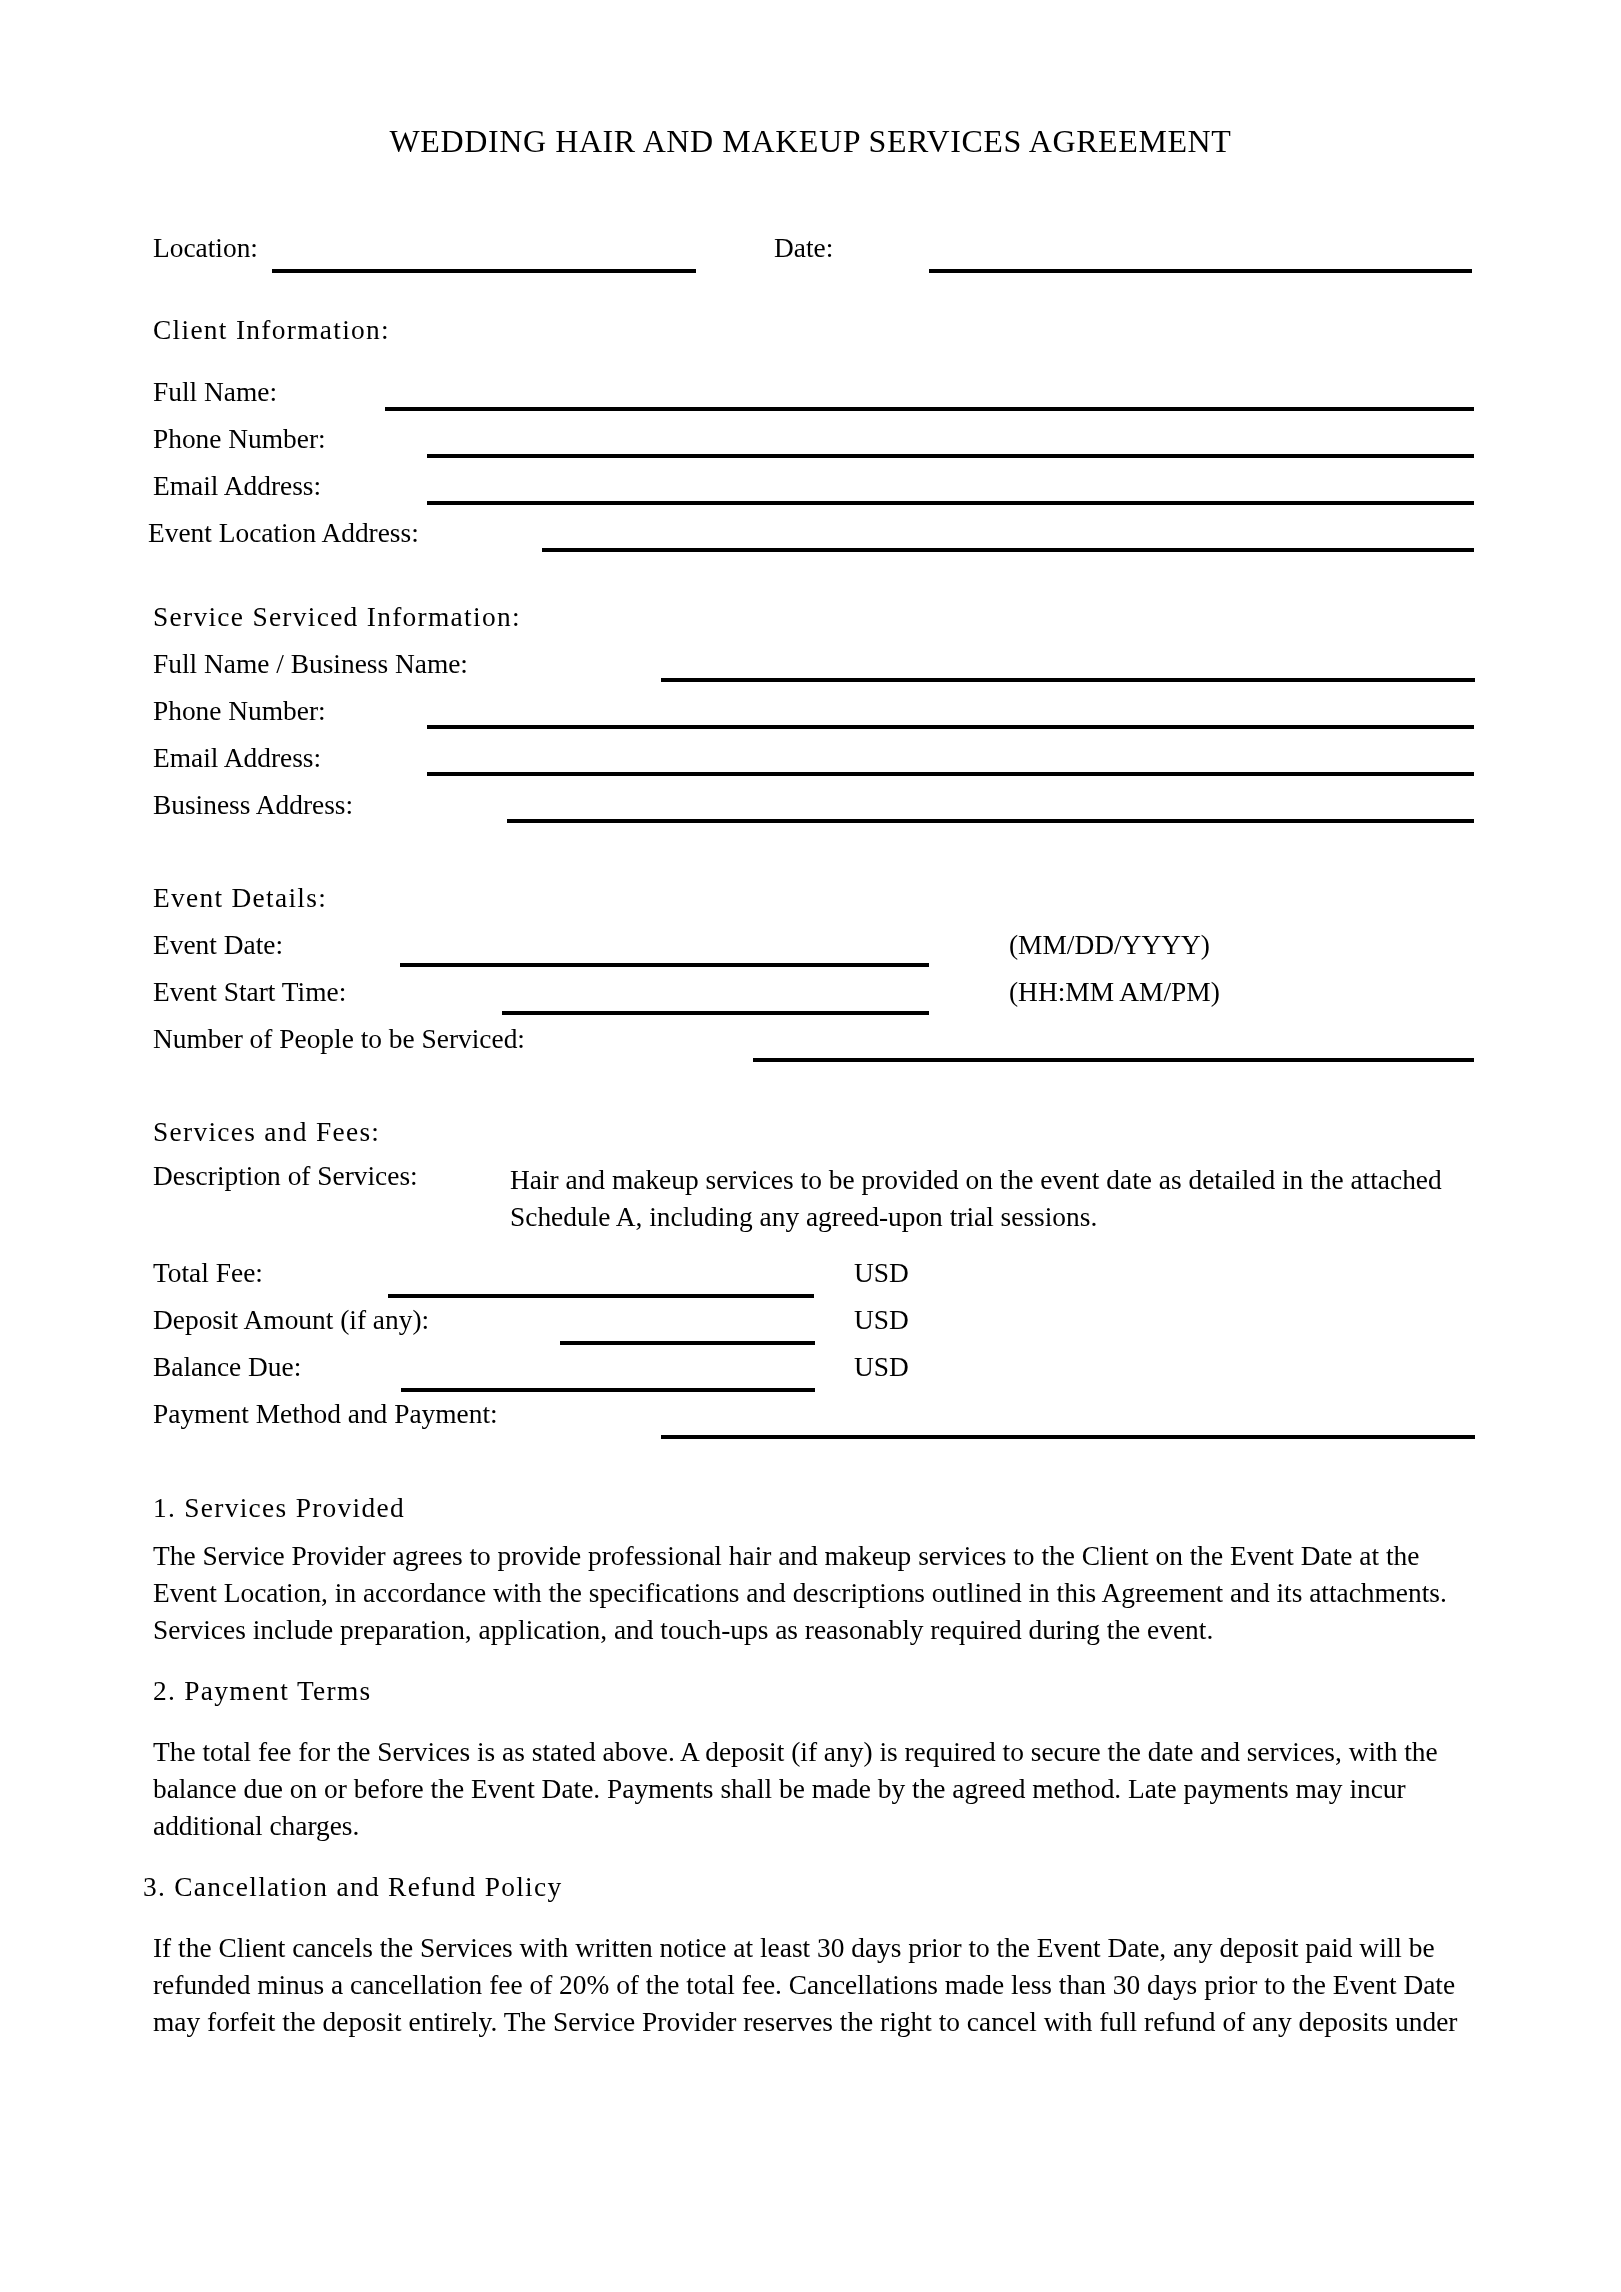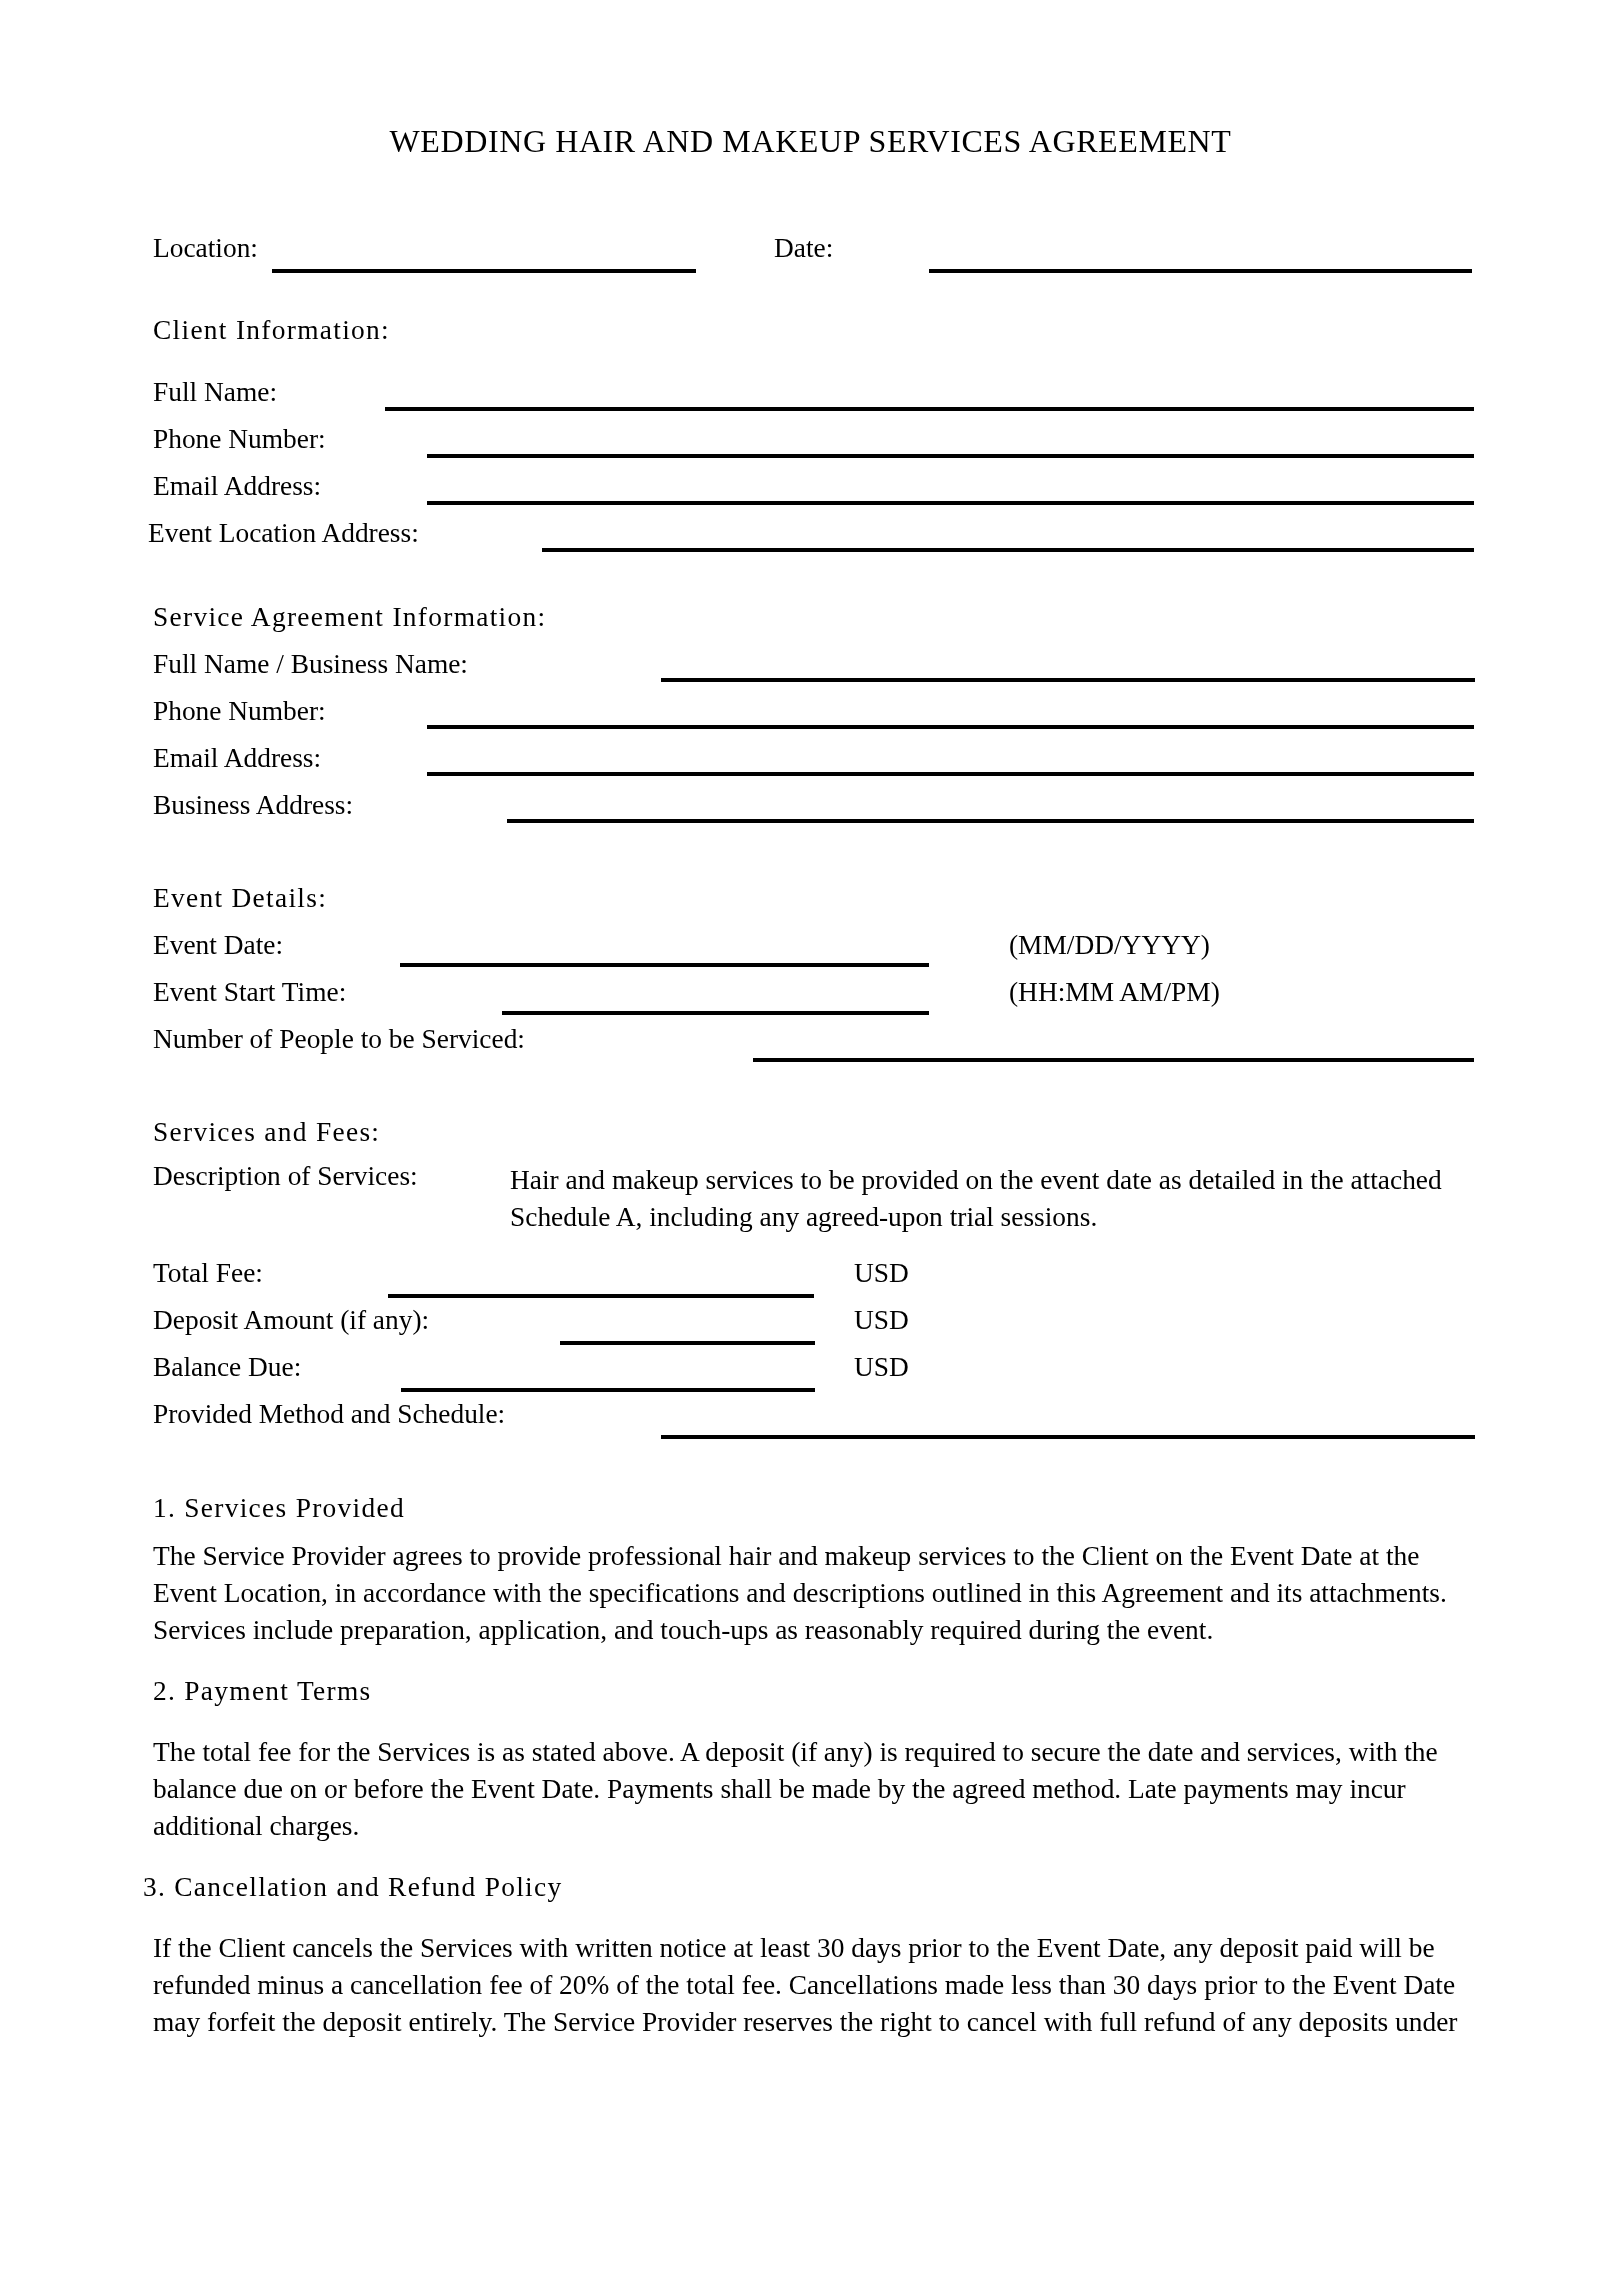--- a/index.html
+++ b/index.html
@@ -72,21 +72,21 @@
 
   <span class="lbl" style="left:153px; top:425px;">Phone Number:</span>
   <div class="fline" style="left:427px; top:454px; width:1047px;"></div>
 
   <span class="lbl" style="left:153px; top:472px;">Email Address:</span>
   <div class="fline" style="left:427px; top:501px; width:1047px;"></div>
 
   <span class="lbl" style="left:148px; top:519px;">Event Location Address:</span>
   <div class="fline" style="left:542px; top:548px; width:932px;"></div>
 
-  <span class="hd" style="left:153px; top:603px;">Service Agreement Information:</span>
+  <span class="hd" style="left:153px; top:603px;">Service Serviced Information:</span>
 
   <span class="lbl" style="left:153px; top:650px;">Full Name / Business Name:</span>
   <div class="fline" style="left:661px; top:678px; width:814px;"></div>
 
   <span class="lbl" style="left:153px; top:697px;">Phone Number:</span>
   <div class="fline" style="left:427px; top:725px; width:1047px;"></div>
 
   <span class="lbl" style="left:153px; top:744px;">Email Address:</span>
   <div class="fline" style="left:427px; top:772px; width:1047px;"></div>
 
@@ -116,21 +116,21 @@
   <span class="lbl" style="left:854px; top:1259px;">USD</span>
 
   <span class="lbl" style="left:153px; top:1306px;">Deposit Amount (if any):</span>
   <div class="fline" style="left:560px; top:1341px; width:255px;"></div>
   <span class="lbl" style="left:854px; top:1306px;">USD</span>
 
   <span class="lbl" style="left:153px; top:1353px;">Balance Due:</span>
   <div class="fline" style="left:401px; top:1388px; width:414px;"></div>
   <span class="lbl" style="left:854px; top:1353px;">USD</span>
 
-  <span class="lbl" style="left:153px; top:1400px;">Provided Method and Schedule:</span>
+  <span class="lbl" style="left:153px; top:1400px;">Payment Method and Payment:</span>
   <div class="fline" style="left:661px; top:1435px; width:814px;"></div>
 
   <span class="hd" style="left:153px; top:1494px;">1. Services Provided</span>
   <div class="para" style="top:1538px;">The Service Provider agrees to provide professional hair and makeup services to the Client on the Event Date at the Event Location, in accordance with the specifications and descriptions outlined in this Agreement and its attachments. Services include preparation, application, and touch-ups as reasonably required during the event.</div>
 
   <span class="hd" style="left:153px; top:1677px;">2. Payment Terms</span>
   <div class="para" style="top:1734px;">The total fee for the Services is as stated above. A deposit (if any) is required to secure the date and services, with the balance due on or before the Event Date. Payments shall be made by the agreed method. Late payments may incur additional charges.</div>
 
   <span class="hd" style="left:143px; top:1873px;">3. Cancellation and Refund Policy</span>
   <div class="para" style="top:1930px;">If the Client cancels the Services with written notice at least 30 days prior to the Event Date, any deposit paid will be refunded minus a cancellation fee of 20% of the total fee. Cancellations made less than 30 days prior to the Event Date may forfeit the deposit entirely. The Service Provider reserves the right to cancel with full refund of any deposits under</div>

